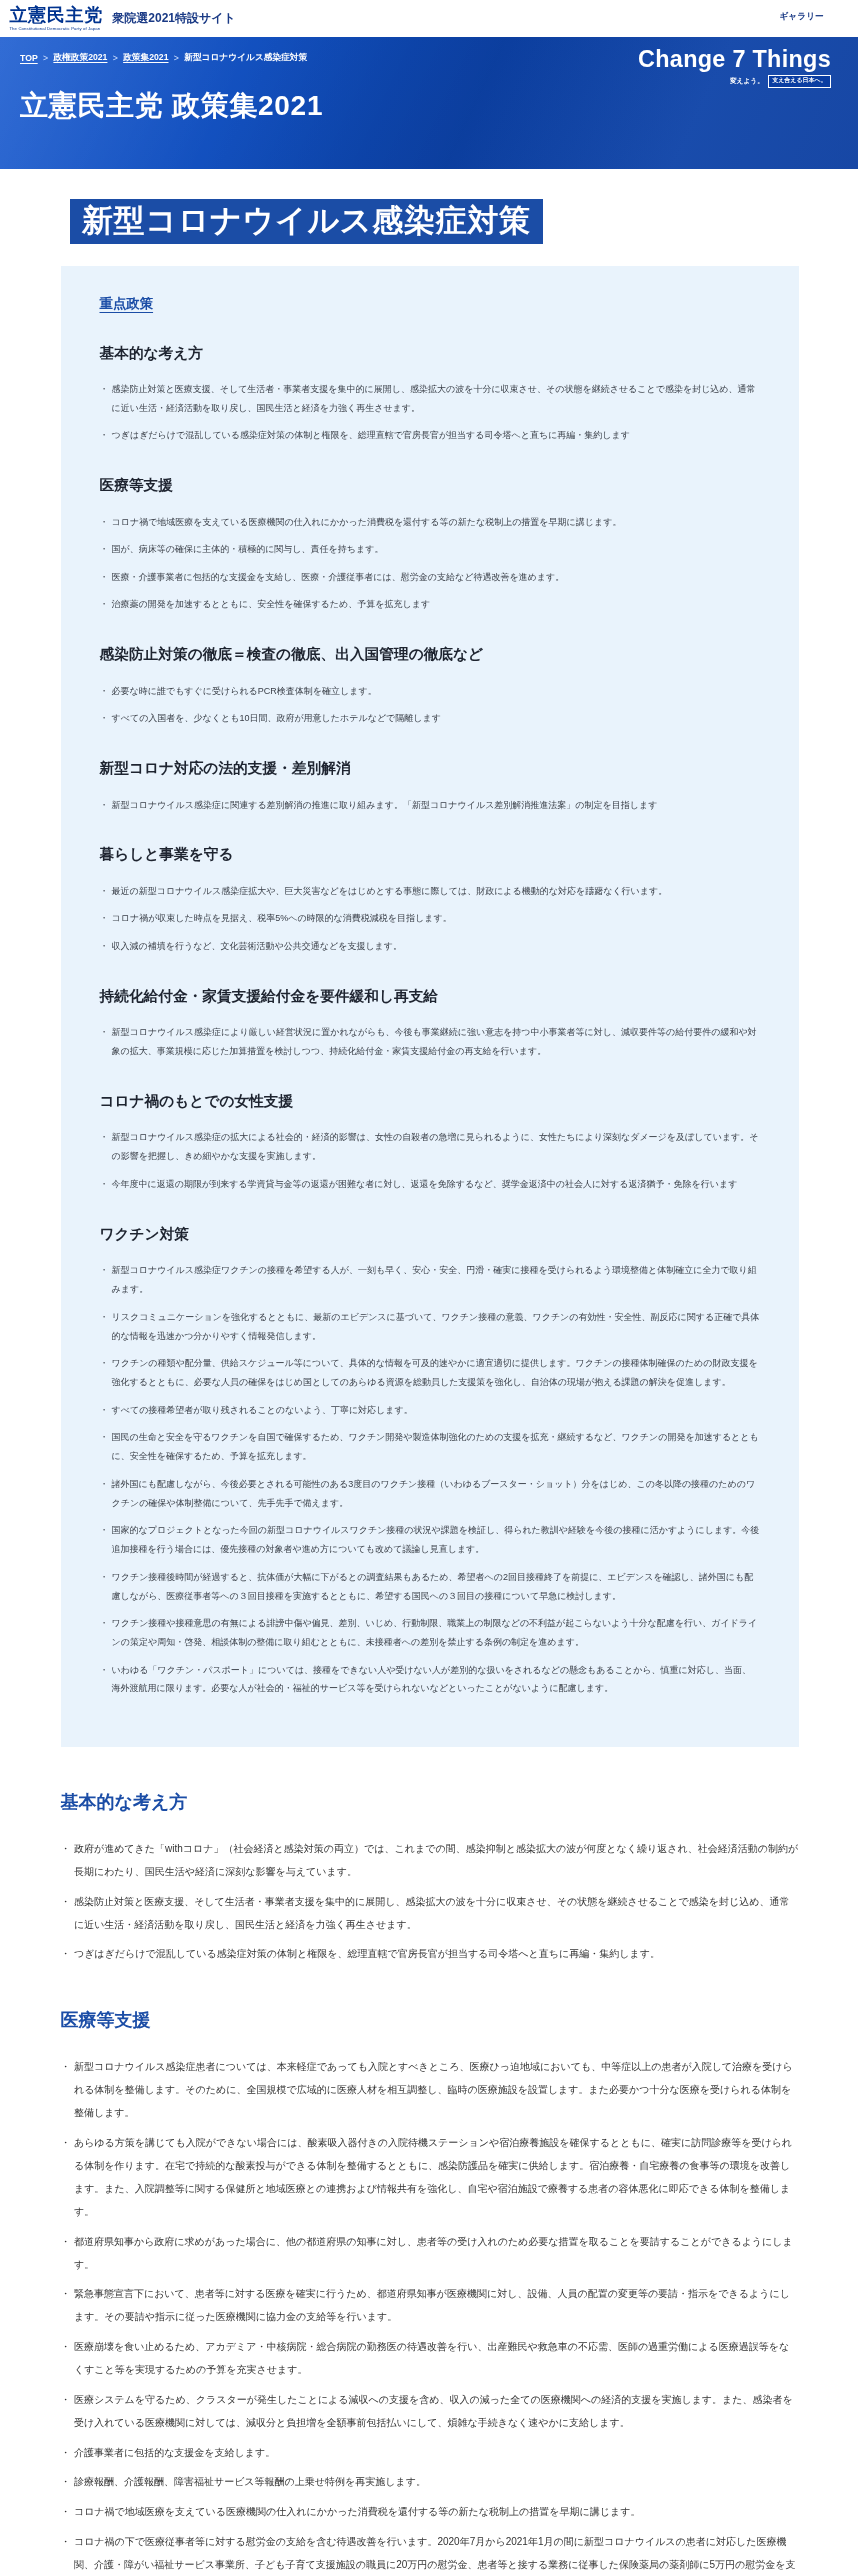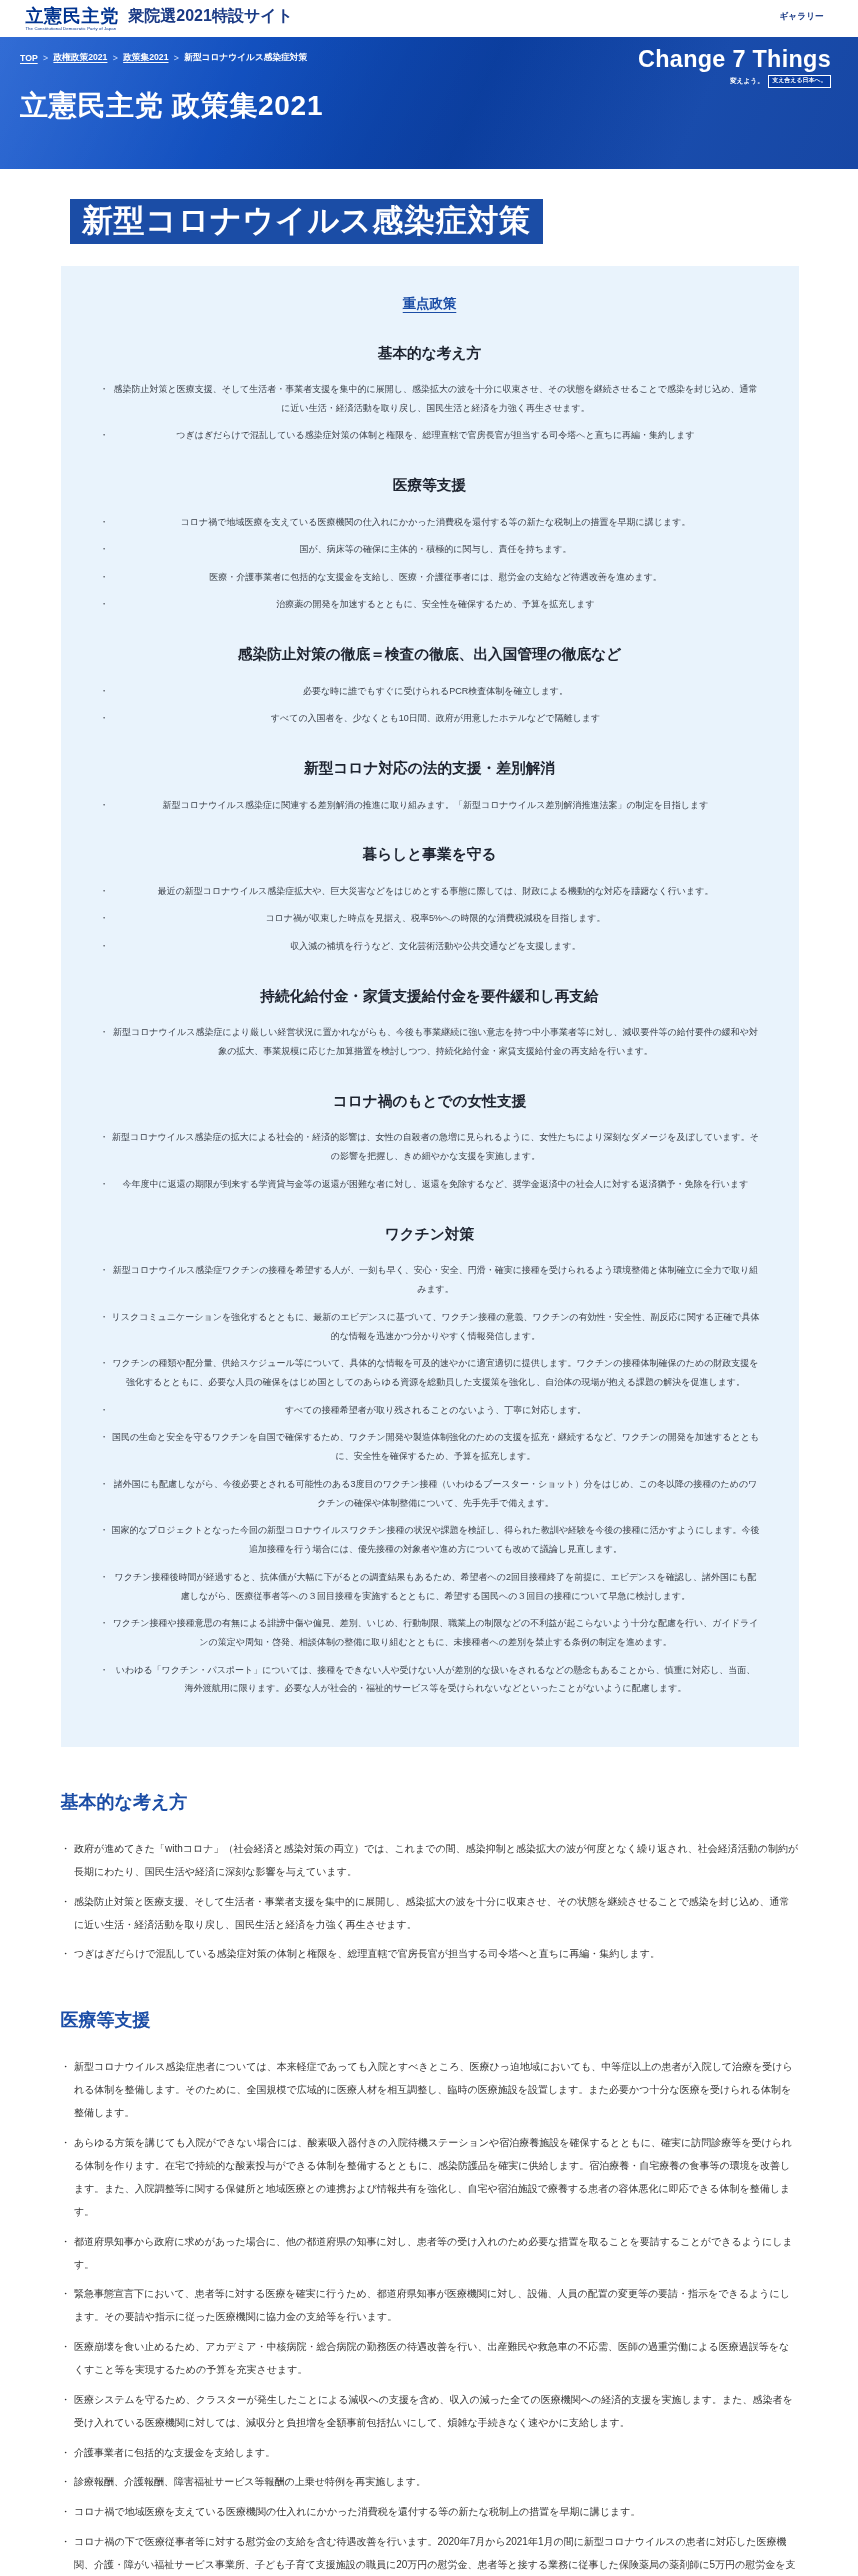--- a/index.html
+++ b/index.html
@@ -7,24 +7,24 @@
   body {
     height:2576px; overflow:hidden; background:#fff;
     font-family:"Liberation Sans","DejaVu Sans",sans-serif;
     color:#333;
   }
   
   .topnav {
     height:37px; background:#fff; display:flex; align-items:center;
     padding:0 17.4px 0 9.4px;
   }
-  .logo-block { display:flex; align-items:flex-end; gap:9.4px;margin-left:16px; }
+  .logo-block { display:flex; align-items:flex-end; gap:9.4px; }
   .logo-main { font-size:18px; font-weight:800; color:#00338f; letter-spacing:0.7px; line-height:1; }
   .logo-sub  { font-size:4.3px; color:#00338f; margin-top:1.3px; letter-spacing:0.1px; }
-  .site-label { font-size:16px; font-weight:700; color:#1a3a85; padding-bottom:4px; }
+  .site-label { font-size:12px; font-weight:700; color:#1a3a85; padding-bottom:4px; }
   .nav-right { margin-left:auto; display:flex; align-items:center; gap:17.4px;flex-direction:column; }
   .nav-item { font-size:8.7px; font-weight:700; color:#1a3a85; cursor:pointer; white-space:nowrap; }
   .nav-sep { width:0.7px; height:14.7px; background:#9fb0d4; }
   .ext-icon {
     display:inline-block; width:6px; height:6px; border:1px solid #1a3a85;
     position:relative; margin-left:3.3px; vertical-align:0.7px;
   }
   .ext-icon::after {
     content:""; position:absolute; right:-2.7px; top:-2.7px; width:4px; height:4px;
     border-top:1px solid #1a3a85; border-right:1px solid #1a3a85; background:#fff;
@@ -53,21 +53,21 @@
   }
   .hero-title { position:relative; margin-top:23px; font-size:28px; font-weight:800; color:#fff; letter-spacing:0.7px; }
   
   .container { width:738px; margin:0 auto; }
   .article-title-wrap { margin-top:30px; padding-left:9.4px; }
   .article-title {
     display:inline-block; background:#1b4da6; color:#fff; font-weight:800;
     font-size:31px; line-height:1.2; padding:2.7px 12px 5.3px; letter-spacing:0.7px;
   }
   
-  .highlight-box { margin-top:21.4px; background:#e9f3fc; padding:29px 39px 40px;text-align:center; }
+  .highlight-box { margin-top:21.4px; background:#e9f3fc; padding:29px 39px 40px; }
   .box-heading {
     font-size:13.4px; font-weight:800; color:#1b4da6;
     text-decoration:underline; text-decoration-thickness:1.3px; text-underline-offset:4px;
   }
   .box-section-heading { font-size:14.7px; font-weight:800; color:#1e2430; margin:31px 0 17.4px; }
   ul.bullets { list-style:none; }
   ul.bullets > li {
     position:relative; padding-left:12px; margin-bottom:8.7px;
     font-size:9px; line-height:2.1; color:#3b4049;
   }

